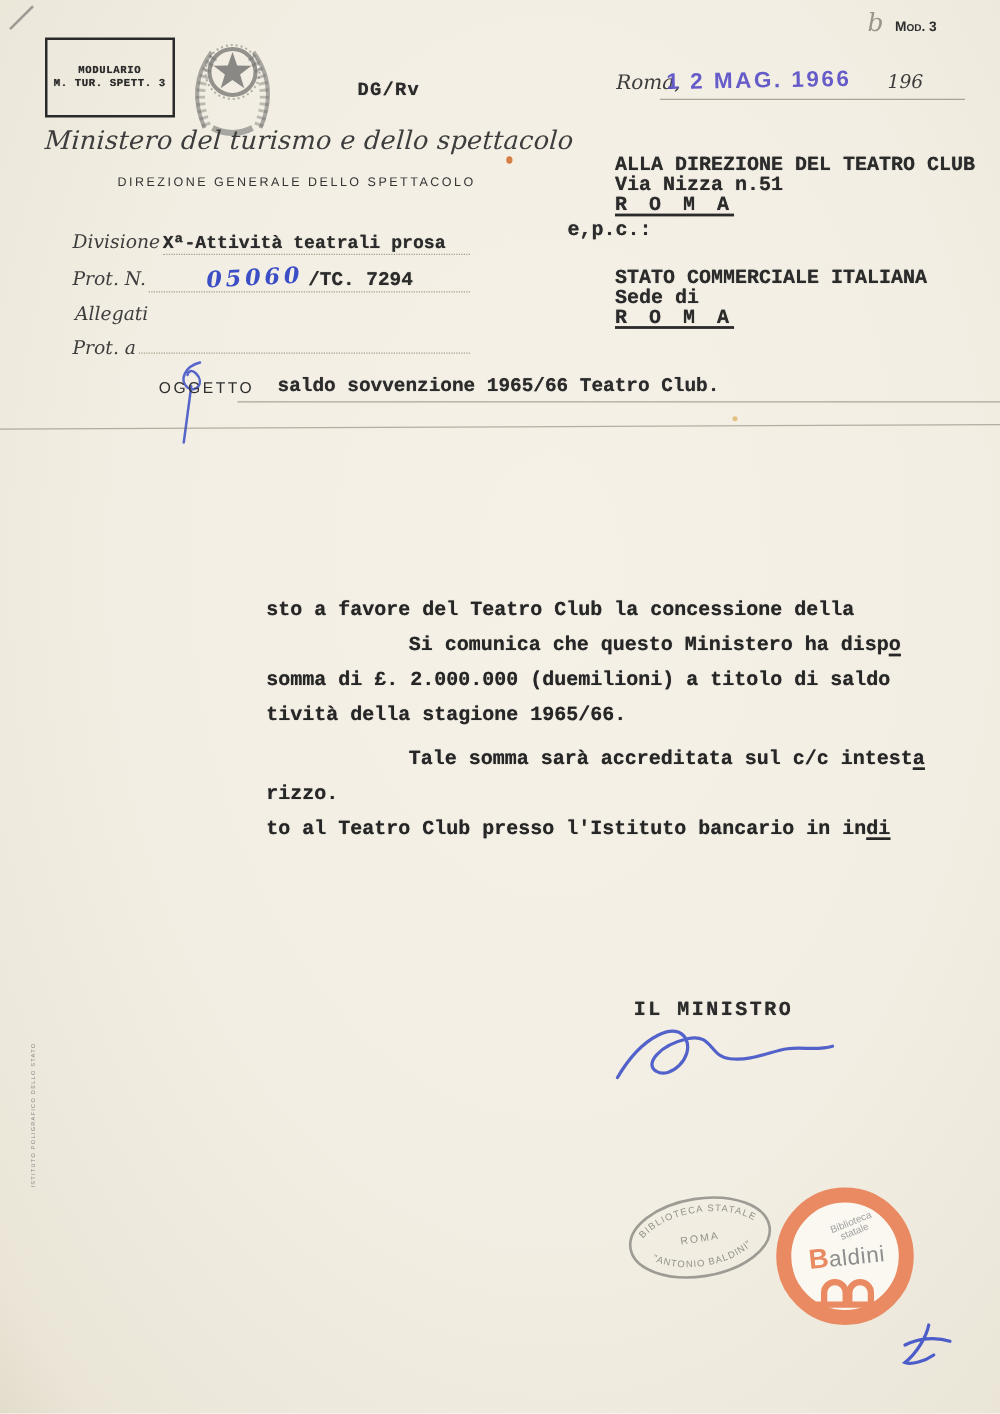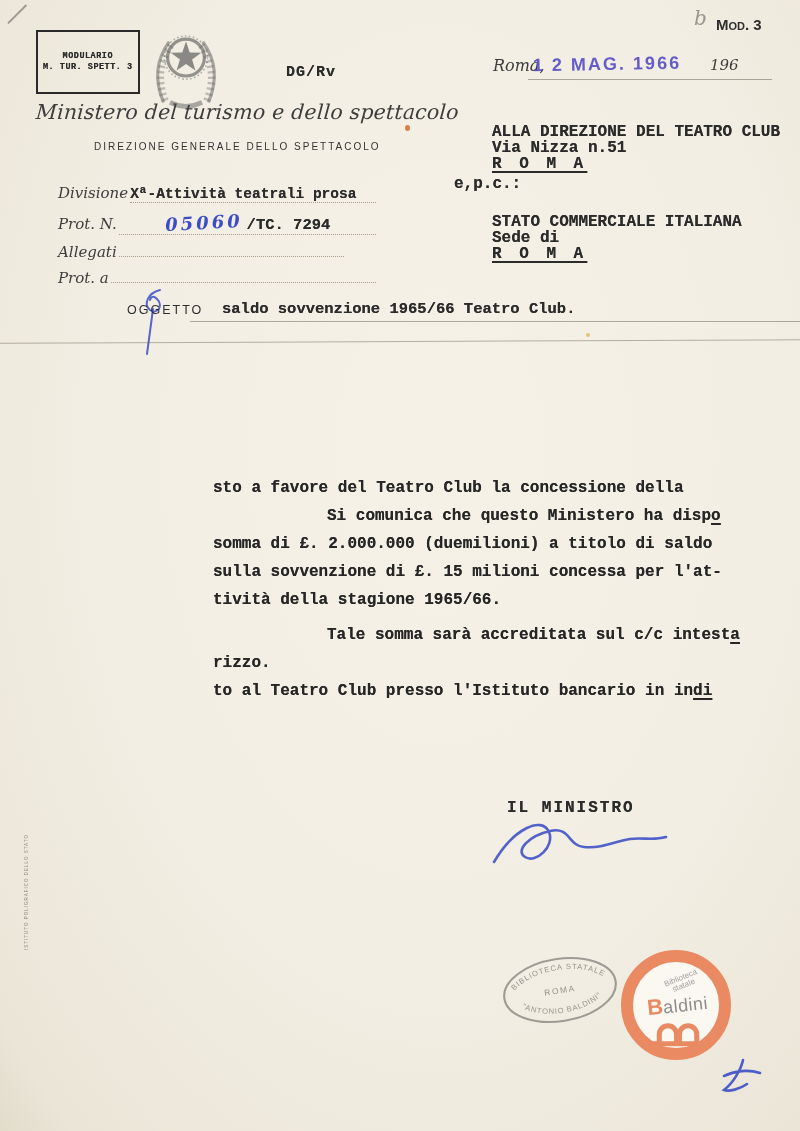--- a/index.html
+++ b/index.html
@@ -22,21 +22,21 @@
           font-size:8.5px;line-height:11px;letter-spacing:.5px;}
 
   
   .emblem{left:146px;top:24px;width:80px;height:88px;opacity:.82;}
 
   .dgrv{left:286px;top:64px;font-size:15px;letter-spacing:1px;}
 
   .ministry{left:36px;top:100px;font-size:20.5px;letter-spacing:.2px;transform:skewX(-4deg);white-space:nowrap;}
   .direzione{left:94px;top:141px;font-size:10px;letter-spacing:2px;color:#333;white-space:nowrap;}
 
-  .mod3{left:716px;top:16px;font-size:15px;font-weight:700;color:#2e2e2e;font-variant:small-caps;}
+  .mod3{left:716px;top:16px;font-size:11px;font-weight:700;color:#2e2e2e;font-variant:small-caps;}
   .pencil{left:694px;top:6px;font-size:20px;color:#9a958a;}
 
   .roma-label{left:493px;top:56px;font-size:16px;}
   .datestamp{left:533px;top:54px;font-size:18px;font-weight:700;letter-spacing:2px;color:#5a50c7;
              font-family:"Liberation Sans","DejaVu Sans",sans-serif;transform:rotate(-1deg);opacity:.92;}
   .year196{left:710px;top:56px;font-size:15px;}
   .dateline-rule{left:528px;top:79px;width:244px;border-top:1px solid rgba(110,105,90,.55);}
 
   .addr{line-height:16px;font-size:16px;white-space:nowrap;margin-top:28px;}
   .to1{left:492px;top:96px;}
@@ -46,21 +46,21 @@
   .cc1{left:492px;top:186px;}
   .cc2{left:492px;top:202px;}
   .cc3{left:492px;top:218px;letter-spacing:4px;text-decoration:underline;text-decoration-thickness:2px;text-underline-offset:3px;}
 
   
   .frow{left:58px;display:flex;align-items:baseline;width:318px;}
   .frow .lbl{font-size:15px;white-space:nowrap;}
   .frow .fill{flex:1;border-bottom:1px dotted #a79f8c;margin-left:2px;min-height:14px;white-space:nowrap;}
   .r1{top:184px;}
   .r2{top:212px;}
-  .r3{top:242px;}
+  .r3{top:242px;flex-direction:column;}
   .r4{top:268px;}
   .typed-val{font-size:14.5px;}
   .hand-num{font-family:"DejaVu Serif","Liberation Serif",serif;font-style:italic;font-weight:700;
             color:#3b4ec6;font-size:18px;letter-spacing:3px;transform:rotate(-3deg);display:inline-block;}
   .squiggle{left:140px;top:286px;width:28px;height:72px;}
 
   .oggetto-label{left:127px;top:303px;font-size:12.5px;letter-spacing:2px;color:#2e2e2e;
                  font-family:"Liberation Sans","DejaVu Sans",sans-serif;font-weight:400;font-variant:small-caps;}
   .oggetto-val{left:222px;top:300px;font-size:15.5px;white-space:nowrap;}
   .subject-rule{left:190px;top:321px;width:610px;border-top:1px solid rgba(100,95,80,.5);}
@@ -171,21 +171,20 @@
 
   <div class="abs oggetto-label">OGGETTO</div>
   <div class="abs oggetto-val mono typeink">saldo sovvenzione 1965/66 Teatro Club.</div>
   <div class="abs subject-rule"></div>
   <div class="abs full-rule"></div>
 
   <div class="abs bodytext mono typeink">
     <div class="line"><span>sto a favore del Teatro Club la concessione della</span><span class="uend"></span></div>
     <div class="line indent"><span>Si comunica che questo Ministero ha disp</span><span class="uend">o</span></div>
     <div class="line"><span>somma di £. 2.000.000 (duemilioni) a titolo di saldo</span><span class="uend"></span></div>
-    <div class="line"><span>sulla sovvenzione di £. 15 milioni concessa per l'at-</span><span class="uend"></span></div>
     <div class="line"><span>tività della stagione 1965/66.</span><span class="uend"></span></div>
     <div class="para2">
       <div class="line indent"><span>Tale somma sarà accreditata sul c/c intest</span><span class="uend">a</span></div>
       <div class="line"><span>rizzo.</span><span class="uend"></span></div>
       <div class="line"><span>to al Teatro Club presso l'Istituto bancario in in</span><span class="uend">di</span></div>
     </div>
   </div>
 
   <div class="abs ministro mono typeink">IL MINISTRO</div>
   <svg class="abs signature" viewBox="0 0 200 70">

